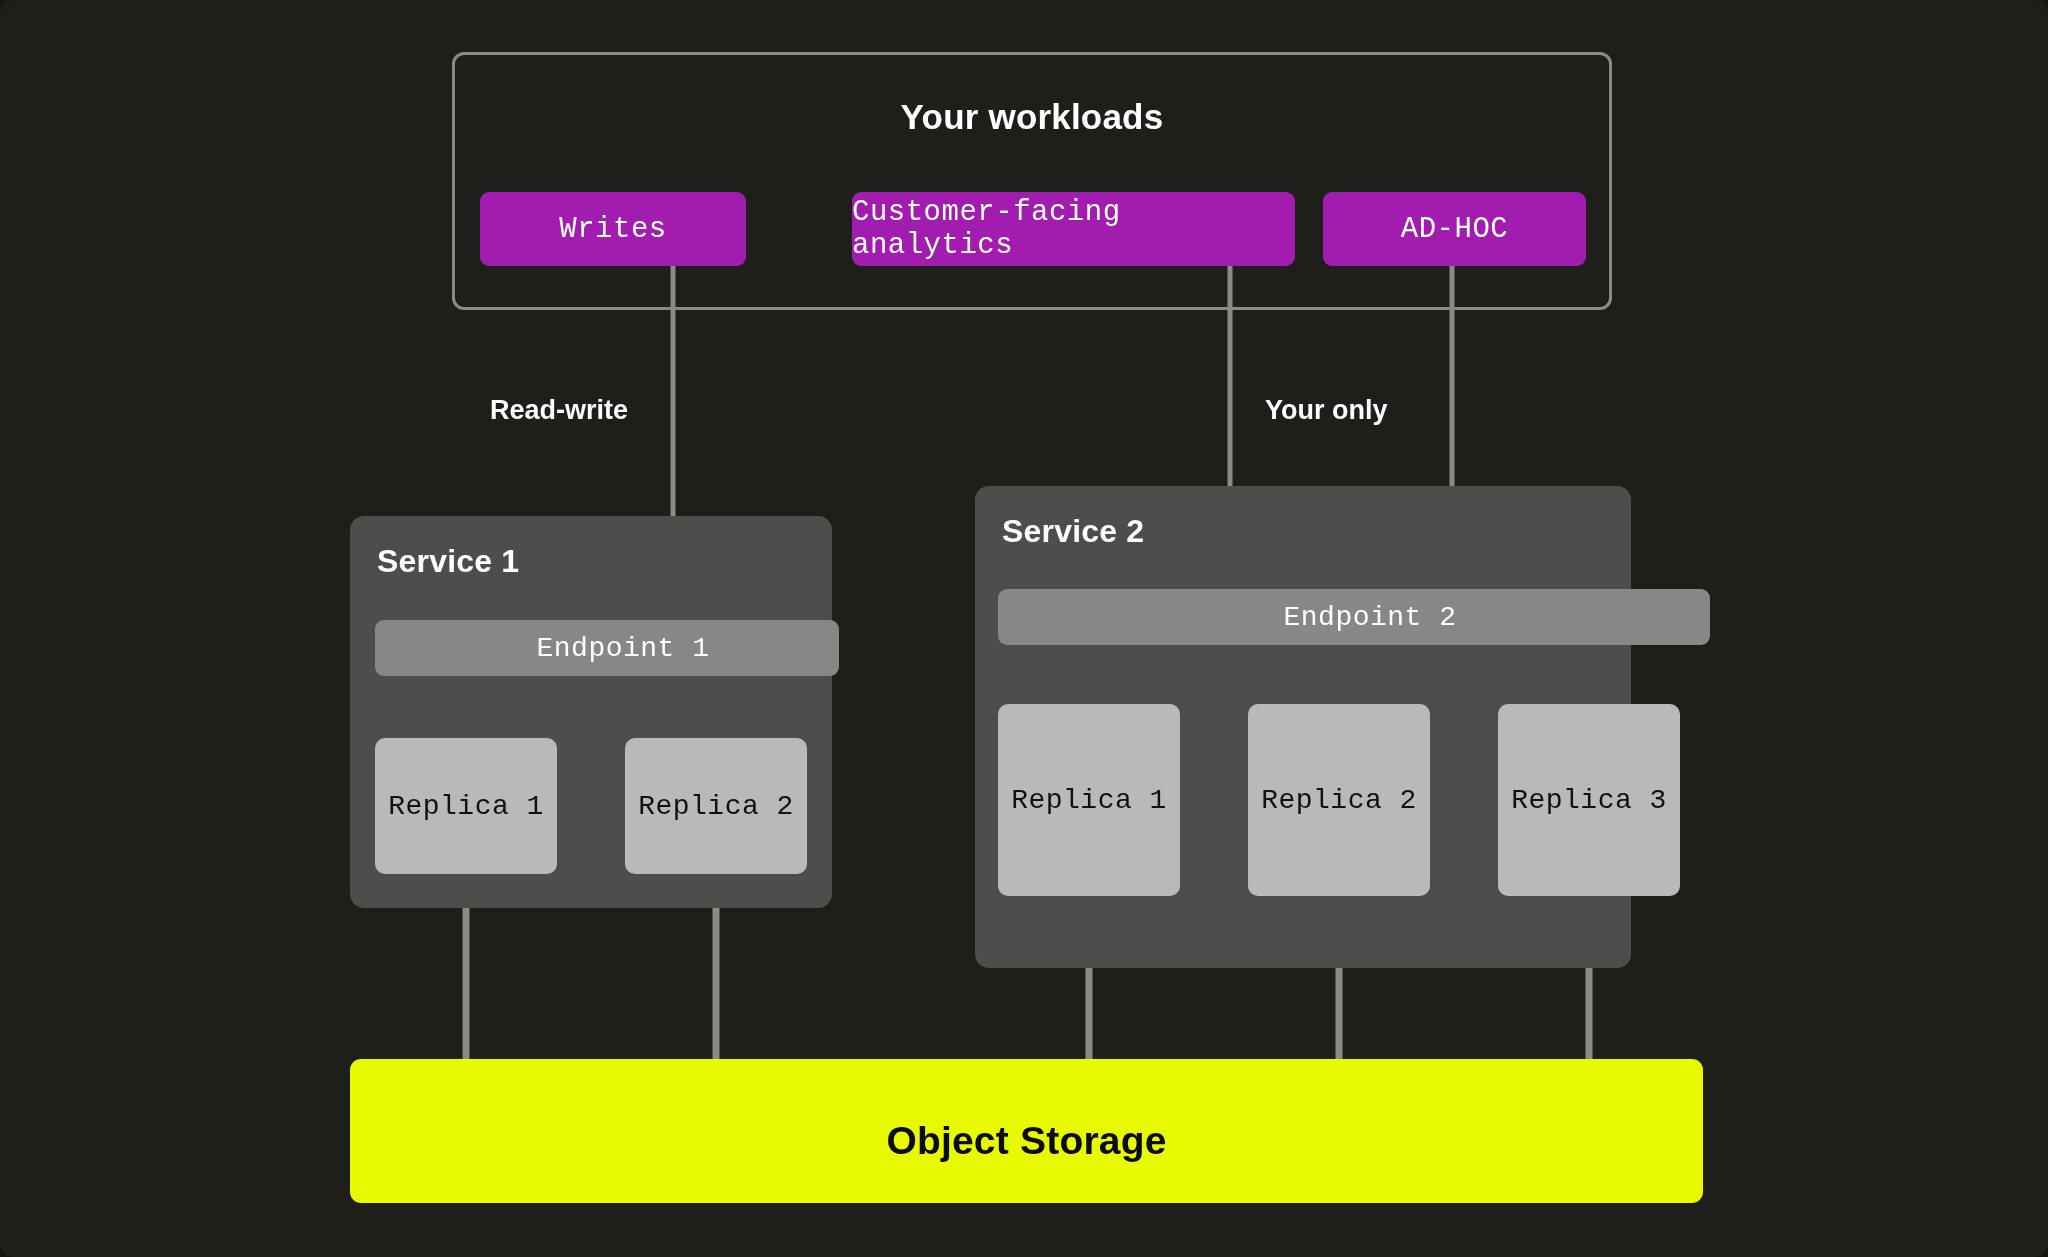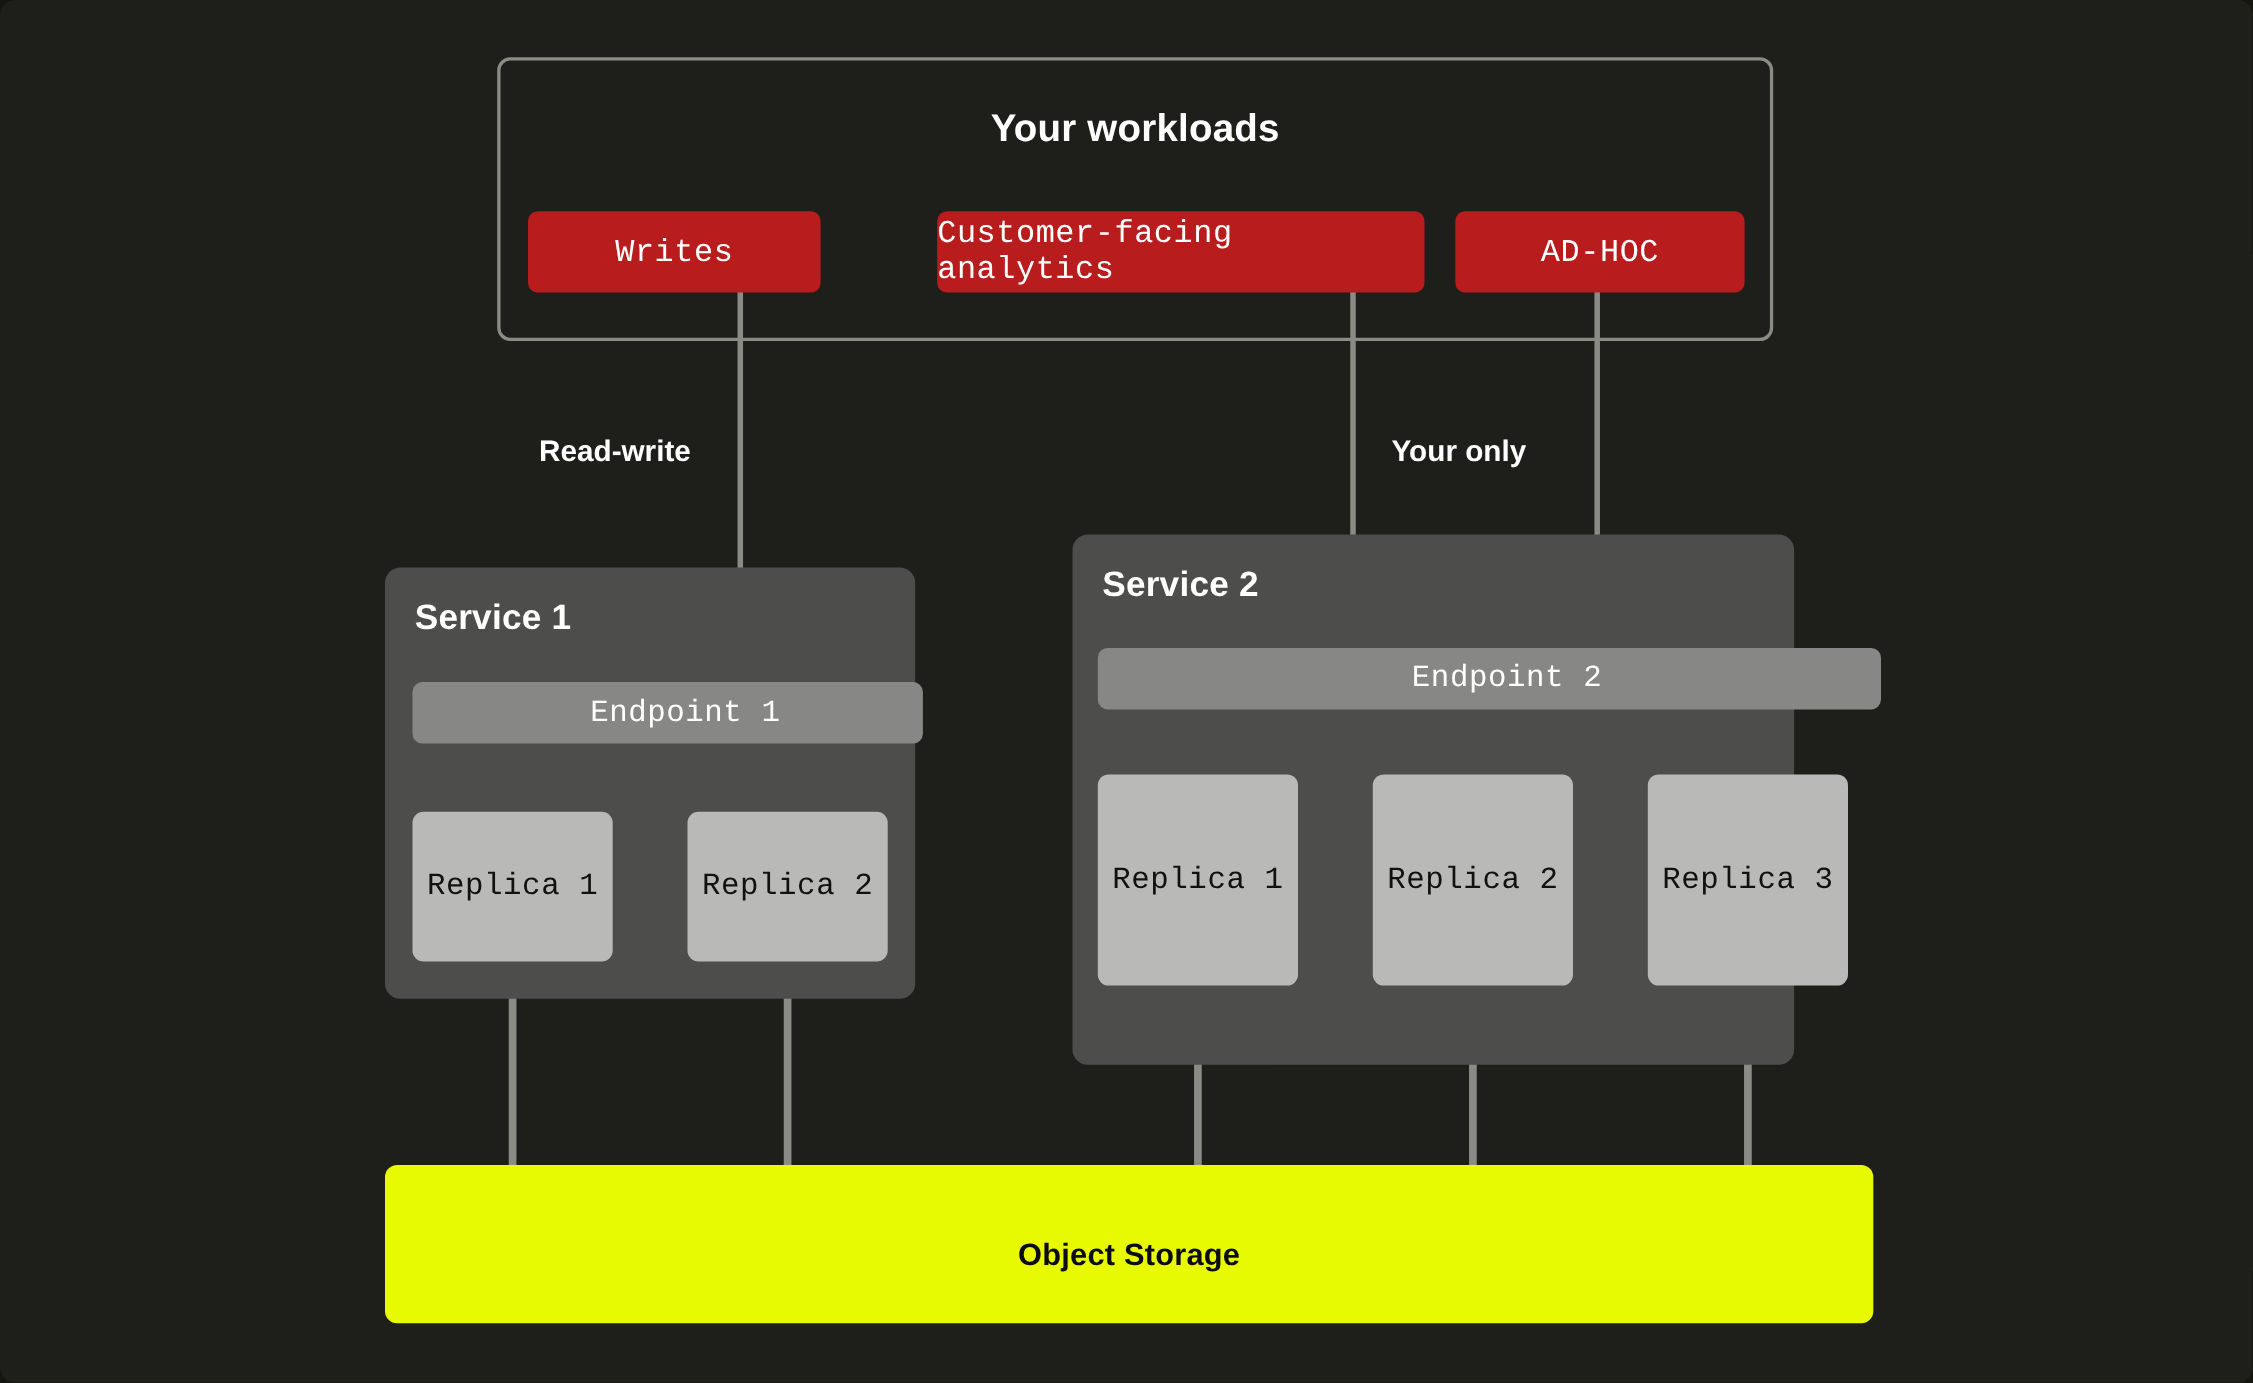--- a/index.html
+++ b/index.html
@@ -16,21 +16,21 @@
   
   .workloads-frame{
     position:absolute;left:452px;top:52px;width:1160px;height:258px;
     border:3px solid #8B8B86;border-radius:12px;box-sizing:border-box;padding-left:38px;
   }
   .workloads-title{
     position:absolute;left:0;right:0;top:42px;text-align:center;
     color:#FFFFFF;font-size:35px;font-weight:bold;letter-spacing:.2px;
   }
   .chip{
-    position:absolute;height:74px;border-radius:9px;background:#b91c1c;
+    position:absolute;height:74px;border-radius:9px;background:#a21caf;
     display:flex;align-items:center;justify-content:center;
     color:#FFFFFF;font-family:"Liberation Mono","DejaVu Sans Mono",monospace;
     font-size:29px;letter-spacing:.5px;
   }
   #chip-writes   {left:480px; top:192px; width:266px;}
   #chip-analytics{left:852px; top:192px; width:443px;}
   #chip-adhoc    {left:1323px;top:192px; width:263px;}
 
   
   .edge-label{
@@ -70,21 +70,21 @@
   #s2-replica-2{left:273px;top:218px;width:182px;height:192px;}
   #s2-replica-3{left:523px;top:218px;width:182px;height:192px;}
 
   
   #object-storage{
     position:absolute;left:350px;top:1059px;width:1353px;height:144px;
     background:#E8FA00;border-radius:11px;
     display:flex;align-items:center;justify-content:center;
   }
   #object-storage-label{
-    color:#0C0C0C;font-size:28px;font-weight:bold;letter-spacing:.2px;margin-top:20px;
+    color:#0C0C0C;font-size:39px;font-weight:bold;letter-spacing:.2px;margin-top:20px;
   }
 </style>
 </head>
 <body>
 
 <div id="canvas">
 
   <svg id="wires" viewBox="0 0 2048 1257" width="2048" height="1257">
     <defs>
       <marker id="arrowhead" markerWidth="9" markerHeight="8" refX="4.5" refY="7" orient="auto" markerUnits="userSpaceOnUse">

